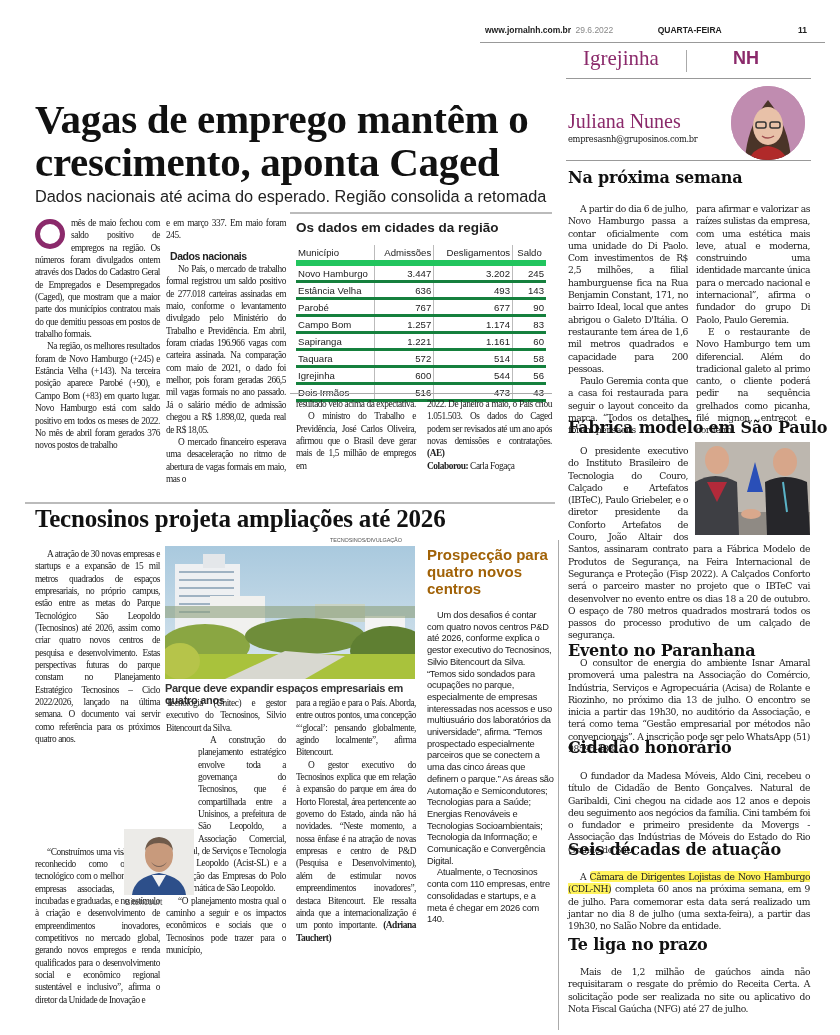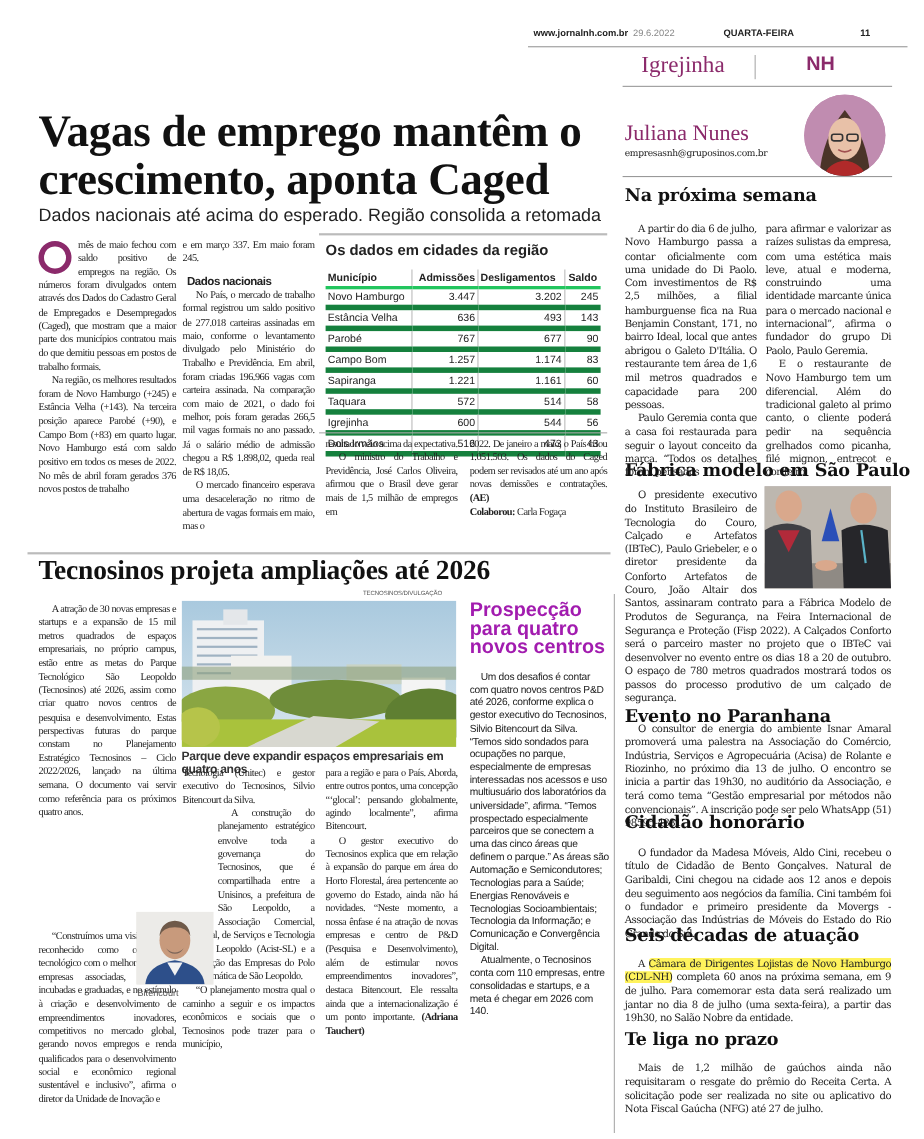--- a/index.html
+++ b/index.html
@@ -4,60 +4,60 @@
 <style>
   * { box-sizing: border-box; margin: 0; padding: 0; }
   html, body { width: 840px; height: 1035px; background: #fff; overflow: hidden; }
   body { position: relative; font-family: "DejaVu Serif", serif; color: #222; }
 
   
   #masthead { position: absolute; left: 485px; top: 25px; width: 322px; height: 16px; font-family: "Liberation Sans", sans-serif; font-size: 8.5px; }
   #masthead .url { font-weight: bold; color: #222; }
   #masthead .date { color: #888; margin-left: 2px; }
   #masthead .day { font-weight: bold; margin-left: 3px; padding-left: 39px; }
-  #masthead .page { position: absolute; right: 16px; top: 0; font-weight: bold; text-align: center; }
+  #masthead .page { position: absolute; right: 0; top: 0; font-weight: bold; text-align: center; }
   #masthead-rule { position: absolute; left: 480px; top: 42px; width: 345px; height: 1px; background: #999; }
   #section { position: absolute; left: 583px; top: 46px; font-family: "Liberation Serif", serif; font-size: 21px; color: #8b2a6b; }
   #section-sep { position: absolute; left: 686px; top: 50px; width: 1px; height: 22px; background: #aaa; }
   #brand { position: absolute; left: 733px; top: 48px; font-family: "Liberation Sans", sans-serif; font-weight: bold; font-size: 18px; color: #8b2a6b; }
 
   
   #main-headline { position: absolute; left: 35px; top: 98px; width: 520px; font-family: "Liberation Serif", serif; font-weight: bold; font-size: 41px; line-height: 43px; color: #111; letter-spacing: -0.3px; }
   #main-subhead { position: absolute; left: 35px; top: 187px; width: 520px; font-family: "Liberation Sans", sans-serif; font-size: 16.3px; color: #222; }
   #rule-sub { position: absolute; left: 290px; top: 212px; width: 262px; height: 2px; background: #bbb; }
 
   .col { position: absolute; font-size: 9.4px; line-height: 12.35px; text-align: justify; hyphens: auto; font-family: "DejaVu Serif", serif; letter-spacing: -0.45px; color: #222; }
   .col p { text-indent: 12px; font-family: Liberation Serif, serif; }
   .col p.noindent { text-indent: 0; }
   .col h4 { font-family: "Liberation Sans", sans-serif; font-size: 10.5px; font-weight: bold; margin: 8px 4px 1px; text-indent: 0; }
 
   .dropcap { float: left; width: 30px; height: 30px; border: 5px solid #8b2a6b; border-radius: 50%; margin: 2px 6px 0 0; }
 
   
   #table-title { position: absolute; left: 296px; top: 220px; font-family: "Liberation Sans", sans-serif; font-size: 13.5px; font-weight: bold; color: #222; }
   #city-table { position: absolute; left: 296px; top: 245px; width: 250px; border-collapse: collapse; font-family: "Liberation Sans", sans-serif; font-size: 9.6px; color: #222; }
-  #city-table th { font-weight: bold; text-align: left; padding: 2px 2px; border-bottom: 3px solid #22c55e; }
-  #city-table td { padding: 1.5px 2px; border-bottom: 5px solid #15803d; vertical-align: top; }
+  #city-table th { font-weight: normal; text-align: left; padding: 2px 2px; border-bottom: 6px solid #22c55e; }
+  #city-table td { padding: 1.5px 2px; border-bottom: 3px solid #15803d; vertical-align: top; }
   #city-table th:not(:first-child), #city-table td:not(:first-child) { border-left: 1px solid #bbb; text-align: right; }
-  #city-table th:nth-child(3) { text-align: left; }
+  #city-table th:nth-child(3) { text-align: right; }
   #city-table th:nth-child(4) { text-align: center; }
 
   #rule-table { position: absolute; left: 290px; top: 393px; width: 262px; height: 1px; background: #aaa; }
   #rule-story1 { position: absolute; left: 25px; top: 502px; width: 530px; height: 2px; background: #bbb; }
 
   
   #tech-headline { position: absolute; left: 35px; top: 505px; width: 520px; font-family: "Liberation Serif", serif; font-weight: bold; font-size: 25px; color: #111; letter-spacing: -0.2px; }
   #photo-credit { position: absolute; left: 330px; top: 537px; font-family: "Liberation Sans", sans-serif; font-size: 5.5px; color: #555; letter-spacing: -0.1px; }
   #park-photo { position: absolute; left: 165px; top: 546px; width: 250px; height: 133px; overflow: hidden; }
   #photo-caption { position: absolute; left: 165px; top: 682px; width: 255px; font-family: "Liberation Sans", sans-serif; font-size: 11px; color: #333; letter-spacing: -0.3px; font-weight: bold; }
 
   #portrait { position: absolute; left: 124px; top: 829px; width: 70px; height: 66px; overflow: hidden; background: #e8e6e2; }
   #portrait-caption { position: absolute; left: 125px; top: 897px; font-family: "Liberation Sans", sans-serif; font-size: 8.3px; color: #555; }
 
-  #side-headline { position: absolute; left: 427px; top: 546px; width: 125px; font-family: "Liberation Sans", sans-serif; font-size: 18px; line-height: 17px; font-weight: bold; color: #a21caf; }
+  #side-headline { position: absolute; left: 427px; top: 546px; width: 125px; font-family: "Liberation Sans", sans-serif; font-size: 15px; line-height: 17px; font-weight: bold; color: #a16207; }
   #side-body { position: absolute; left: 427px; top: 610px; width: 128px; font-family: "Liberation Sans", sans-serif; font-size: 9.3px; line-height: 11.7px; color: #222; letter-spacing: -0.25px; }
   #side-body p { text-indent: 10px; }
   #side-vrule { position: absolute; left: 558px; top: 540px; width: 1px; height: 490px; background: #aaa; }
   #author-rule { position: absolute; left: 566px; top: 78px; width: 245px; height: 1px; background: #999; }
   #author-name { position: absolute; left: 568px; top: 110px; font-family: "Liberation Serif", serif; font-size: 20px; color: #8b2a6b; }
   #author-email { position: absolute; left: 568px; top: 134px; font-family: "DejaVu Serif", serif; font-size: 8.3px; color: #222; letter-spacing: -0.3px; }
   #author-photo { position: absolute; left: 731px; top: 86px; width: 74px; height: 74px; border-radius: 50%; overflow: hidden; background: #c08cb0; }
   #author-rule2 { position: absolute; left: 566px; top: 160px; width: 245px; height: 1px; background: #999; }
 
   .rh { position: absolute; left: 568px; font-family: "DejaVu Serif", serif; font-weight: bold; font-size: 16px; color: #111; letter-spacing: -0.2px; }

